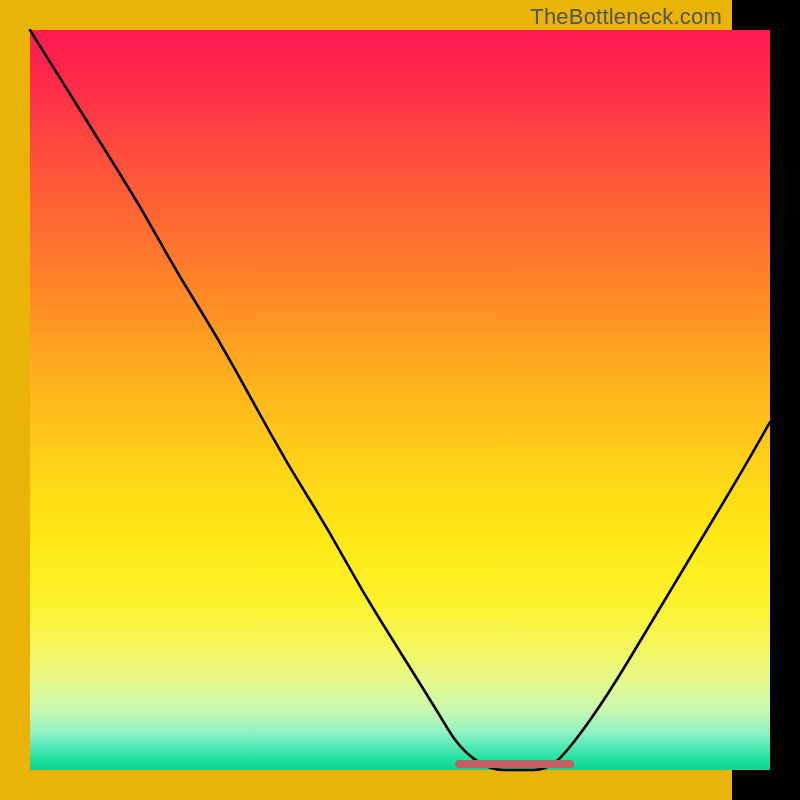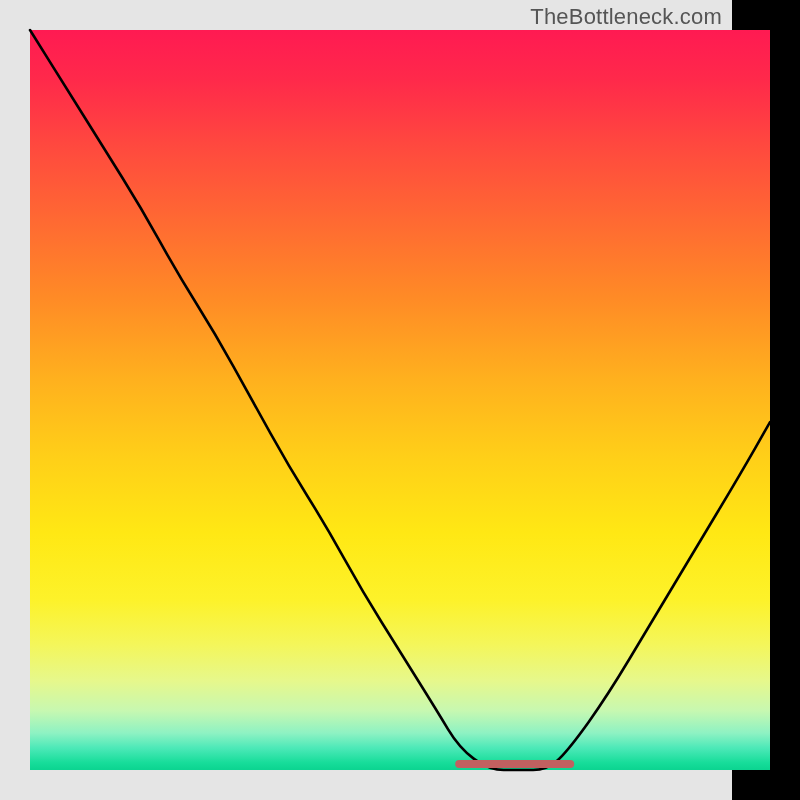--- a/index.html
+++ b/index.html
@@ -8,21 +8,21 @@
     width: 800px;
     height: 800px;
     background: #000;
     overflow: hidden;
     font-family: Arial, Helvetica, sans-serif;
   }
   .frame {
     position: relative;
     width: 732px;
     height: 800px;
-    background: #e5e5e5;
+    background: #eab308;
   }
   .watermark {
     position: absolute;
     top: 4px;
     right: 10px;
     color: #555;
     font-size: 22px;
     font-weight: 500;
     z-index: 20;
     letter-spacing: 0.2px;

